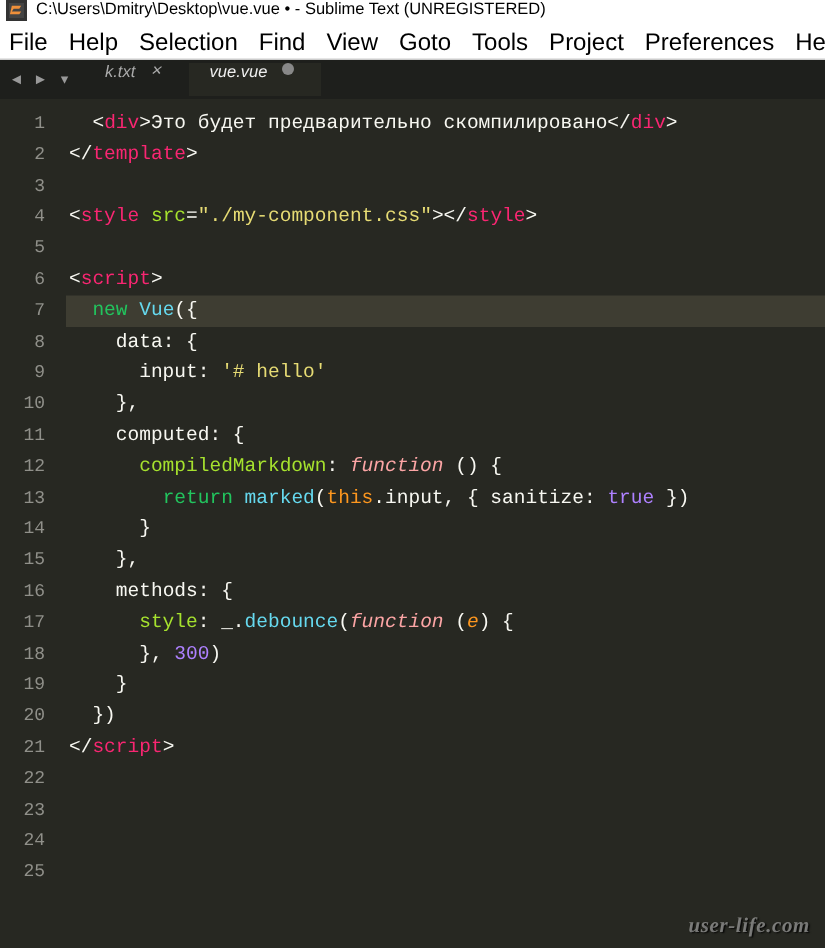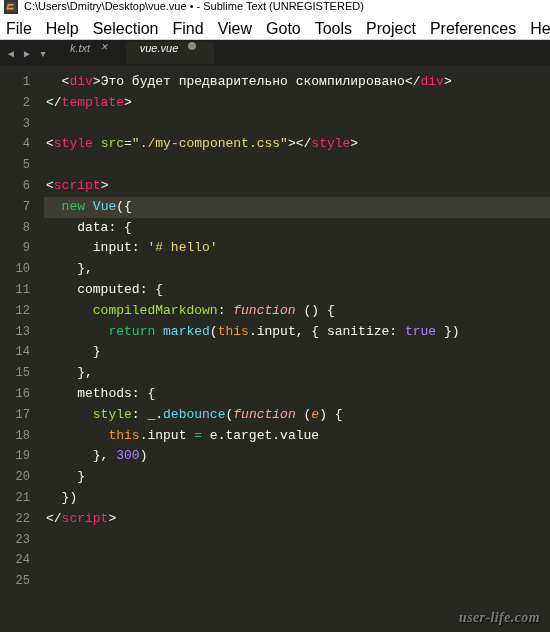--- a/index.html
+++ b/index.html
@@ -256,21 +256,20 @@
     <div class="code-line"><span>    </span><span class="plain">data</span><span class="pun">: {</span></div>
     <div class="code-line"><span>      </span><span class="plain">input</span><span class="pun">: </span><span class="str">'# hello'</span></div>
     <div class="code-line"><span>    </span><span class="pun">},</span></div>
     <div class="code-line"><span>    </span><span class="plain">computed</span><span class="pun">: {</span></div>
     <div class="code-line"><span>      </span><span class="name">compiledMarkdown</span><span class="pun">: </span><span class="kw2">function</span><span> </span><span class="pun">() {</span></div>
     <div class="code-line"><span>        </span><span class="kw">return</span><span> </span><span class="fn">marked</span><span class="pun">(</span><span class="this">this</span><span class="plain">.input, { </span><span class="plain">sanitize</span><span class="pun">: </span><span class="const">true</span><span class="pun"> })</span></div>
     <div class="code-line"><span>      </span><span class="pun">}</span></div>
     <div class="code-line"><span>    </span><span class="pun">},</span></div>
     <div class="code-line"><span>    </span><span class="plain">methods</span><span class="pun">: {</span></div>
     <div class="code-line"><span>      </span><span class="name">style</span><span class="pun">: _.</span><span class="fn">debounce</span><span class="pun">(</span><span class="kw2">function</span><span class="pun"> (</span><span class="param">e</span><span class="pun">) {</span></div>
-    <div class="code-line"><span>        </span><span class="this">this</span><span class="plain">.input </span><span class="kw">=</span><span class="plain"> e.target.value</span></div>
     <div class="code-line"><span>      </span><span class="pun">}, </span><span class="num">300</span><span class="pun">)</span></div>
     <div class="code-line"><span>    </span><span class="pun">}</span></div>
     <div class="code-line"><span>  </span><span class="pun">})</span></div>
     <div class="code-line"><span class="pun">&lt;/</span><span class="tag">script</span><span class="pun">&gt;</span></div>
   </div>
 </div>
 
 <div class="watermark">user-life.com</div>
 
 </body></html>

